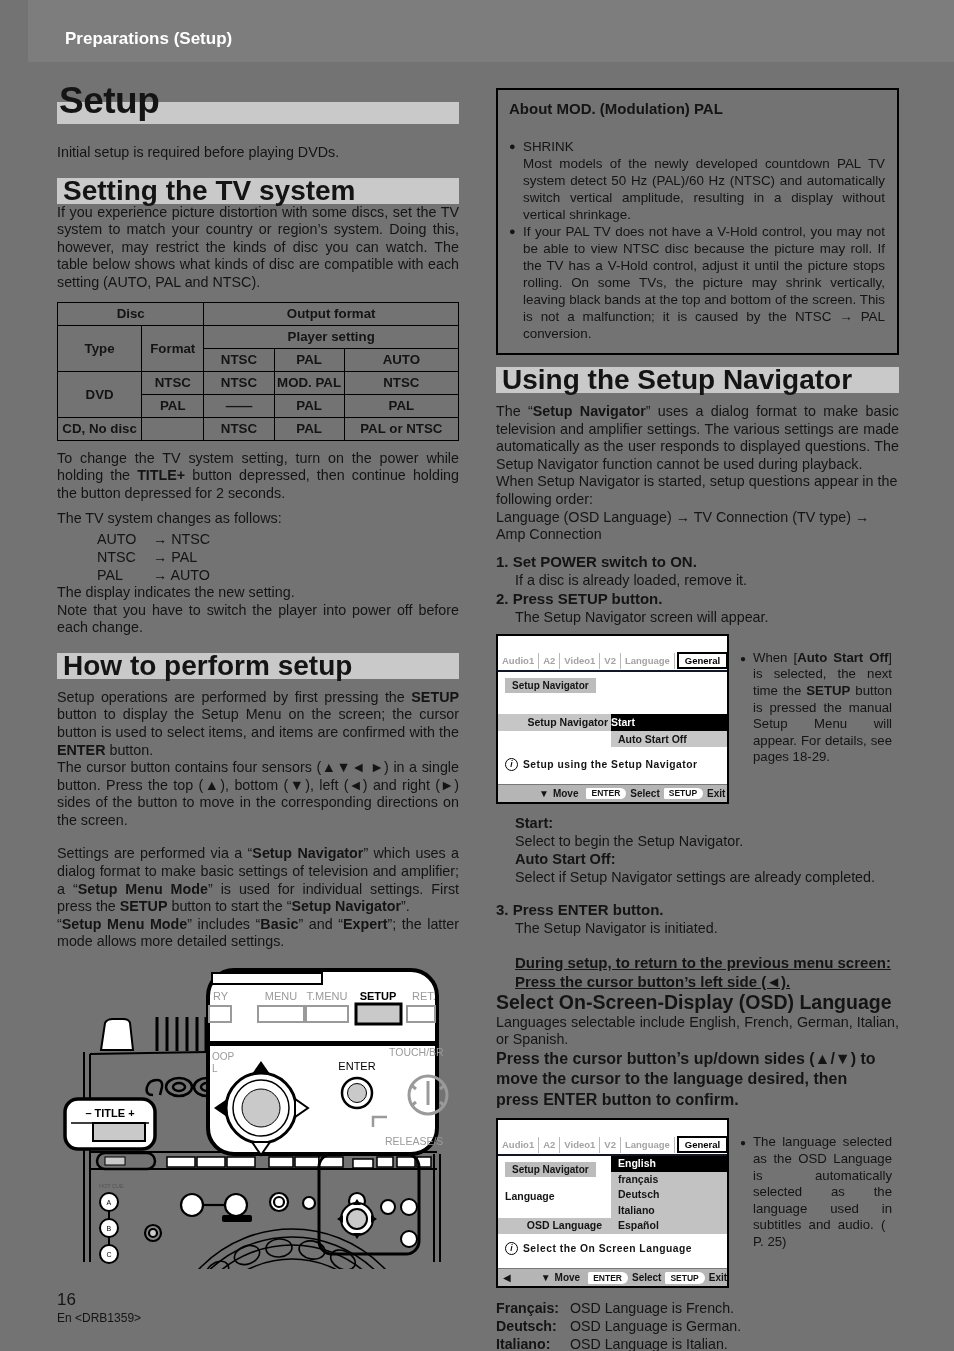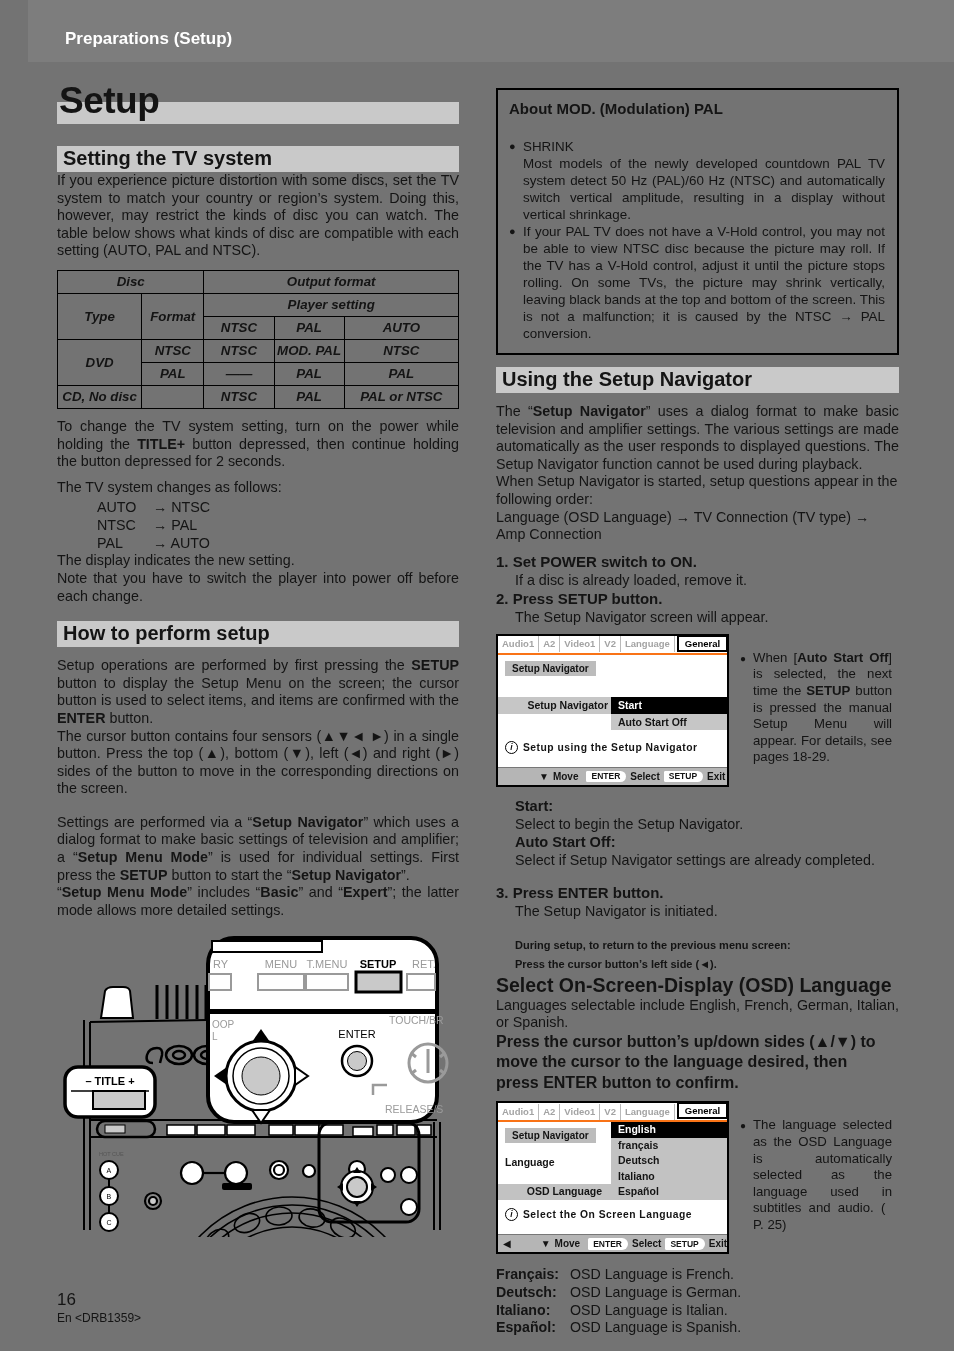--- a/index.html
+++ b/index.html
@@ -9,71 +9,71 @@
   .header-bar{position:absolute;left:28px;top:0;width:926px;height:62px;background:#7d7d7d;
               color:#fff;font-weight:bold;font-size:17px;display:flex;align-items:flex-end;
               padding:0 0 13px 37px;box-sizing:border-box;}
   
   .col-left{position:absolute;left:57px;top:82px;width:402px;}
   .col-right{position:absolute;left:496px;top:88px;width:403px;}
   
   .big-title{position:relative;height:48px;margin:0 0 2px 0;}
   .big-title .bar{position:absolute;left:0;right:0;top:20px;height:22px;background:#c9c9c9;}
   .big-title .txt{position:absolute;left:2px;top:-2px;font-size:37px;font-weight:bold;letter-spacing:-0.5px;}
-  .sec-h{background:#c9c9c9;font-size:20px;font-weight:bold;line-height:23px;
+  .sec-h{background:#c9c9c9;font-size:28px;font-weight:bold;line-height:23px;
          padding:1px 0 2px 6px;margin:0;}
   
   .p{font-size:14.3px;line-height:17.6px;text-align:justify;margin:0;}
   .p-c{font-size:14.3px;line-height:17.6px;margin:0;}
   .mt14{margin-top:14px;}.mt16{margin-top:16px;}.mt12{margin-top:12px;}
   .mt10{margin-top:10px;}.mt9{margin-top:9px;}.mt8{margin-top:8px;}
   .mt6{margin-top:6px;}.mt2{margin-top:2px;}.mt18{margin-top:18px;}
   .arrow-row{font-size:14.3px;line-height:18px;padding-left:40px;}
   .arrow-row .w1{display:inline-block;width:52px;}
   .arr{font-weight:bold;}
   
-  table.tv{border-collapse:collapse;width:100%;margin-top:10px;font-style:italic;}
+  table.tv{border-collapse:collapse;width:100%;margin-top:10px;}
   table.tv th,table.tv td{border:1.6px solid #000;font-size:13.3px;font-weight:bold;
        text-align:center;padding:2px 2px;height:18px;}
   
   .step-h{font-size:15px;font-weight:bold;line-height:19px;margin:0;}
   .step-sub{font-size:14.3px;line-height:18px;padding-left:19px;margin:0;}
   .ind{padding-left:19px;}
   .def-t{font-size:14.6px;font-weight:bold;line-height:18px;}
   .def-d{font-size:14.3px;line-height:18px;}
-  .bold-note{font-size:11px;font-weight:bold;line-height:19px;}
+  .bold-note{font-size:15px;font-weight:bold;line-height:19px;text-decoration:underline;}
   .h3{font-size:19.5px;font-weight:bold;margin:0;line-height:23px;}
   .p15{font-size:16px;font-weight:bold;line-height:20.5px;margin:0;}
   
   .note-box{border:2px solid #000;padding:9px 12px 11px 11px;}
   .box-title{font-size:15px;font-weight:bold;line-height:19px;margin-bottom:20px;}
   .b-li{display:flex;font-size:13.4px;line-height:17px;}
   .b-li .mk{width:14px;flex:none;font-size:11px;}
   .b-li .tx{flex:1;text-align:justify;}
   
   .screen-row{display:flex;gap:11px;align-items:flex-start;}
   .side-note{width:152px;display:flex;font-size:13.2px;line-height:16.6px;margin-top:16px;}
   .side-note .mk{width:13px;flex:none;font-size:10px;padding-top:1px;}
   .side-note .tx{flex:1;text-align:justify;}
   
   .osd{width:233px;border:2px solid #000;background:#fff;box-sizing:border-box;flex:none;}
-  .osd-tabs{display:flex;height:17px;border-bottom:2px solid #f97316;font-weight:bold;
-            font-size:9.5px;align-items:center;position:relative;}
+  .osd-tabs{display:flex;height:17px;border-bottom:2px solid #0f172a;font-weight:bold;
+            font-size:9.5px;align-items:flex-start;position:relative;margin-top:17px;}
   .tab{color:#a3a3a3;padding:0 4px;line-height:16px;border-right:1px solid #b9b9b9;white-space:nowrap;}
   .tab-active{color:#000;border:2px solid #000;background:#fff;line-height:13px;
               padding:1px 6px;position:relative;top:-1px;height:17px;box-sizing:border-box;
               display:flex;align-items:center;margin-left:2px;white-space:nowrap;}
   .osd-body{position:relative;height:112px;font-weight:bold;}
   .chip{position:absolute;left:7px;top:6px;background:#bcbcbc;font-size:10px;
         padding:2px 7px;white-space:nowrap;}
   .band{position:absolute;left:0;top:42px;width:229px;height:17px;background:#c6c6c6;}
   .band-label{position:absolute;left:0;top:42px;width:110px;height:17px;line-height:17px;
               text-align:right;font-size:10.5px;}
   .opt-start{position:absolute;left:113px;top:42px;width:116px;height:17px;background:#000;
-             color:#fff;font-size:10.5px;line-height:17px;padding-left:7px;box-sizing:border-box;}
+             color:#fff;font-size:10.5px;line-height:17px;box-sizing:border-box;}
   .opt-auto{position:absolute;left:113px;top:59px;width:116px;height:16px;background:#c6c6c6;
             font-size:10.5px;line-height:16px;padding-left:7px;box-sizing:border-box;}
   .info{position:absolute;left:7px;top:86px;font-size:10.3px;letter-spacing:0.5px;
         display:flex;gap:5px;align-items:center;}
   .icon-i{display:inline-block;width:11px;height:11px;border:1.2px solid #000;border-radius:50%;
           text-align:center;line-height:11px;font-size:8.5px;font-style:italic;flex:none;
           letter-spacing:0;}
   .osd-bar{height:17px;background:#b5b5b5;display:flex;align-items:center;font-size:10px;
            font-weight:bold;padding:0 5px;gap:4px;border-top:1.5px solid #777;}
   .bar-chip{background:#fff;border-radius:2px 8px 8px 2px;padding:1.5px 6px 1.5px 5px;
@@ -107,20 +107,21 @@
     <span>Preparations (Setup)</span>
   </div>
 
   <div class="col-left">
 
     <div class="big-title">
       <div class="bar"></div>
       <div class="txt">Setup</div>
     </div>
 
+    <p class="p mt14">Initial setup is required before playing DVDs.</p>
 
     <h2 class="sec-h mt16">Setting the TV system</h2>
 
     <p class="p">If you experience picture distortion with some discs, set the TV system to match your country or region’s system. Doing this, however, may restrict the kinds of disc you can watch. The table below shows what kinds of disc are compatible with each setting (AUTO, PAL and NTSC).</p>
 
     <table class="tv">
       <tbody>
           <tr>
         <th colspan="2">Disc</th>
         <th colspan="3">Output format</th>

